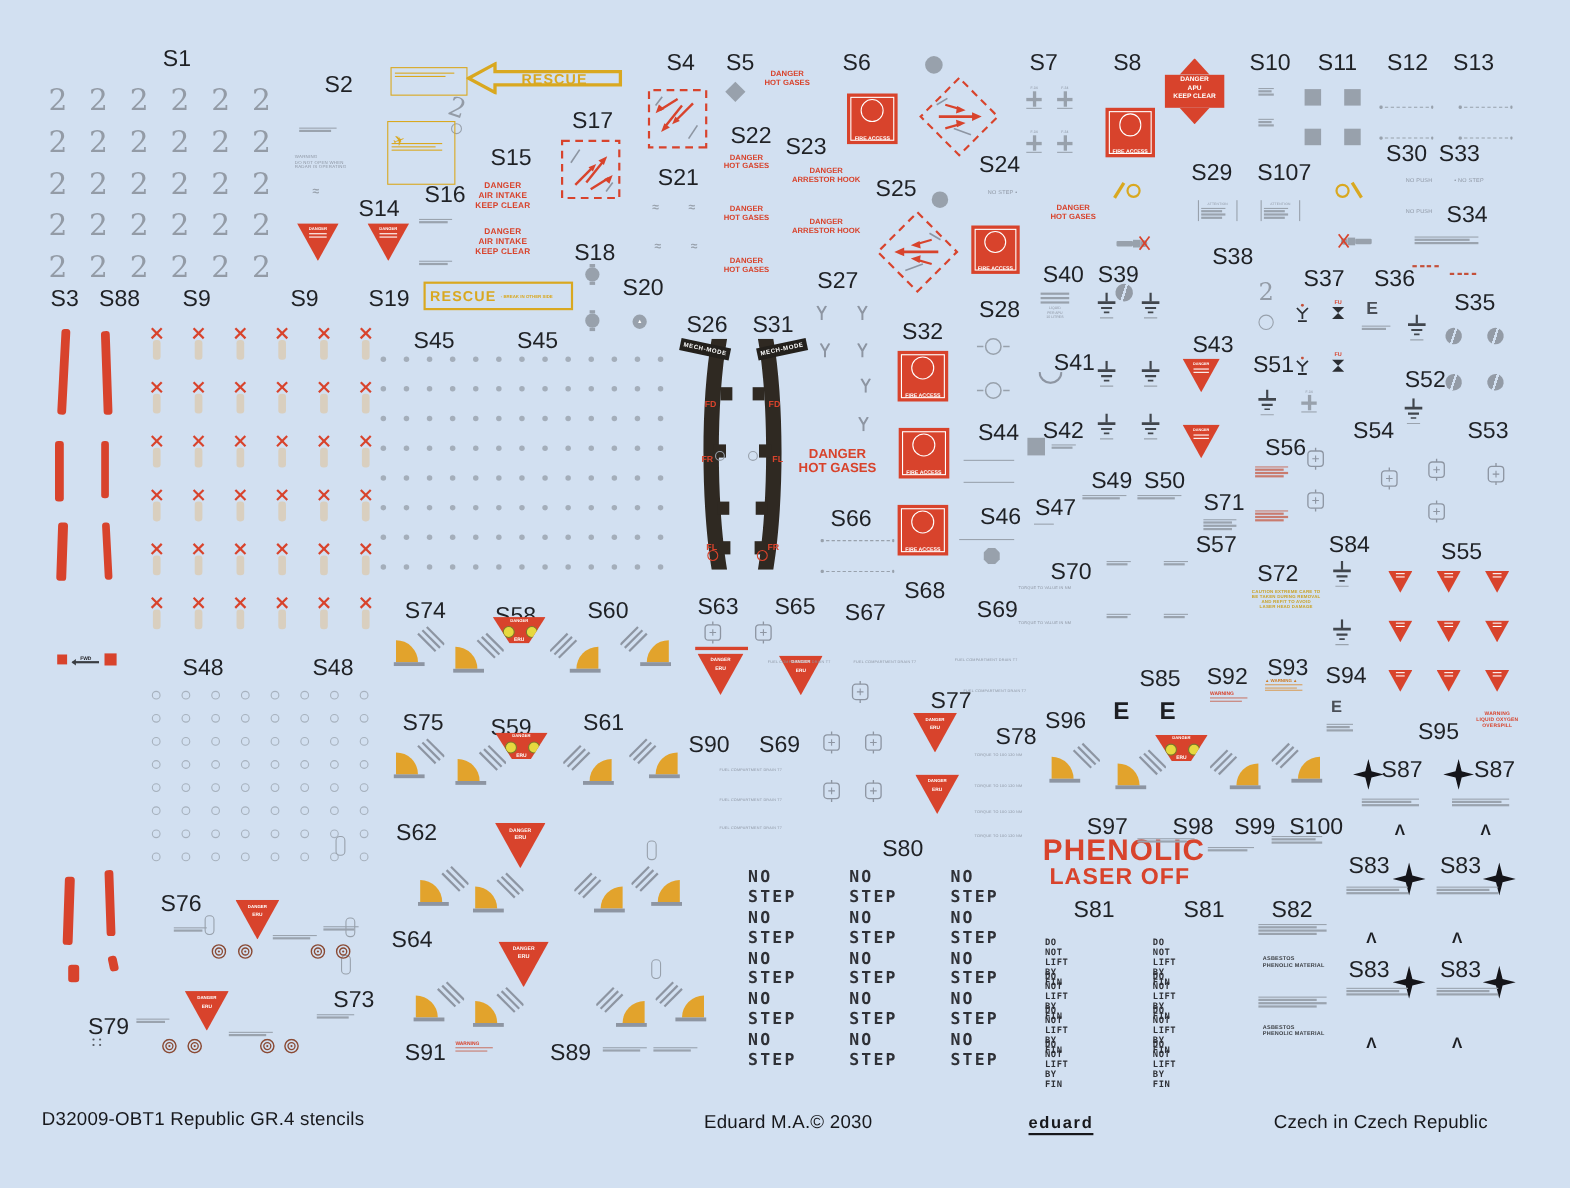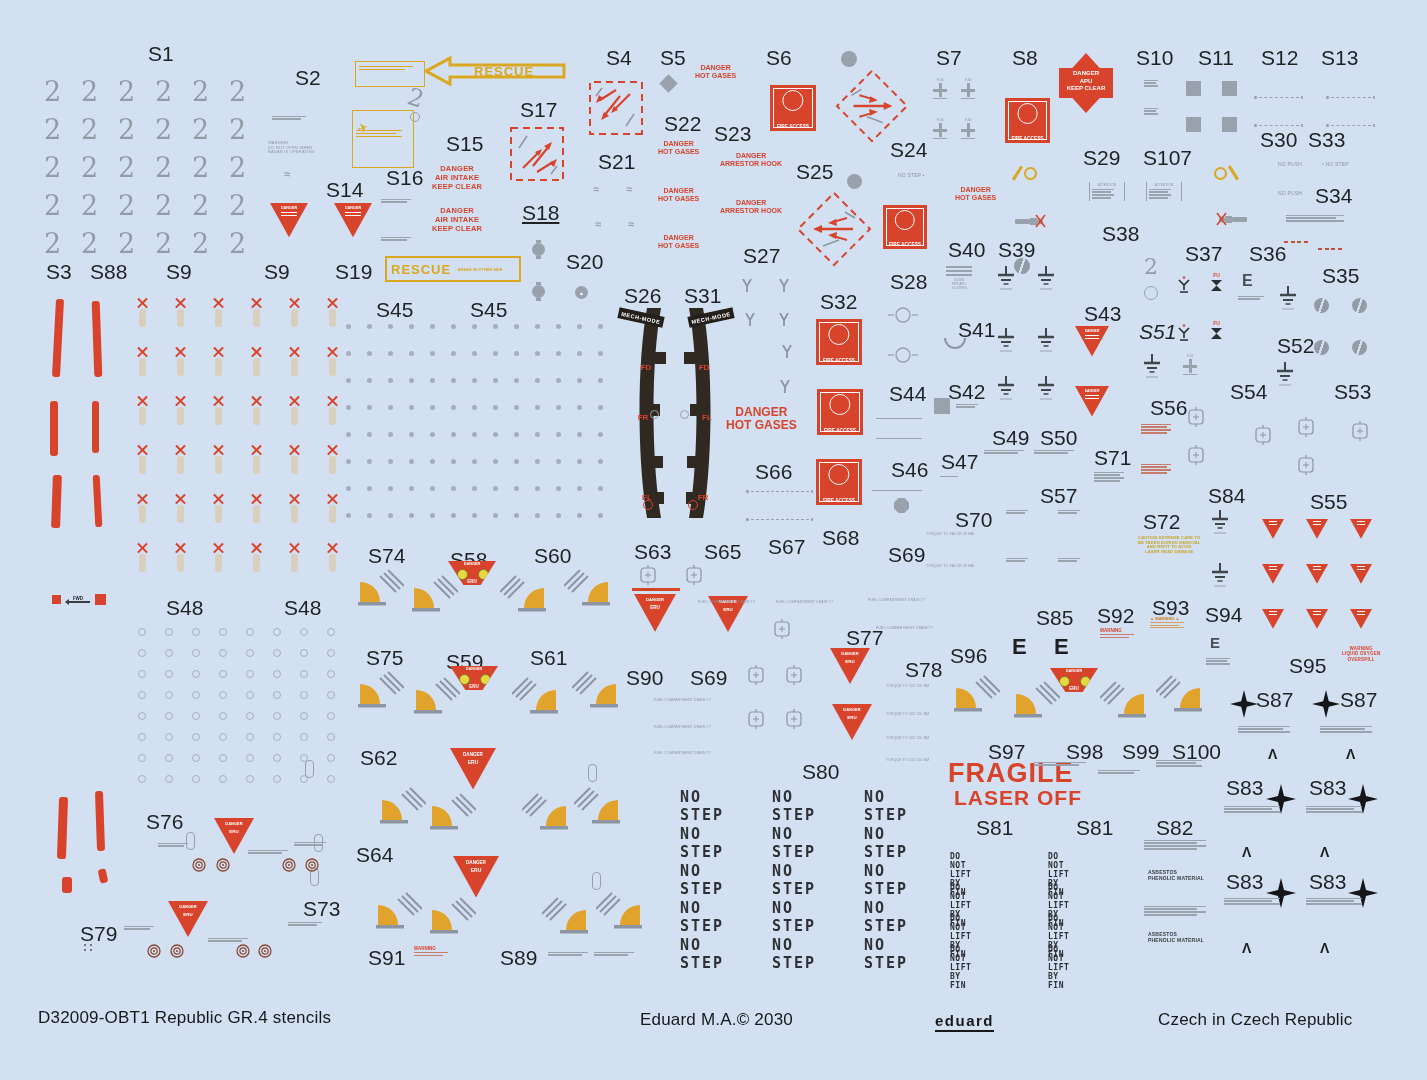--- a/index.html
+++ b/index.html
@@ -108,21 +108,21 @@
     <div class="lbl abs" style="left: 295px; top: 66px;">S2</div>
     <div class="lbl abs" style="left: 46px; top: 260px;">S3</div>
     <div class="lbl abs" style="left: 90px; top: 260px;">S88</div>
     <div class="lbl abs" style="left: 166px; top: 260px;">S9</div>
     <div class="lbl abs" style="left: 264px; top: 260px;">S9</div>
     <div class="lbl abs" style="left: 335px; top: 260px;">S19</div>
     <div class="lbl abs" style="left: 326px; top: 178px;">S14</div>
     <div class="lbl abs" style="left: 386px; top: 166px;">S16</div>
     <div class="lbl abs" style="left: 446px; top: 132px;">S15</div>
     <div class="lbl abs" style="left: 520px; top: 98px;">S17</div>
-    <div class="lbl abs" style="left: 522px; top: 201px; text-decoration: underline;">S18</div>
+    <div class="lbl abs" style="left: 522px; top: 218px;">S18</div>
     <div class="lbl abs" style="left: 566px; top: 250px;">S20</div>
     <div class="lbl abs" style="left: 598px; top: 150px;">S21</div>
     <div class="lbl abs" style="left: 664px; top: 112px;">S22</div>
     <div class="lbl abs" style="left: 714px; top: 122px;">S23</div>
     <div class="lbl abs" style="left: 606px; top: 46px;">S4</div>
     <div class="lbl abs" style="left: 660px; top: 46px;">S5</div>
     <div class="lbl abs" style="left: 766px; top: 46px;">S6</div>
     <div class="lbl abs" style="left: 890px; top: 138px;">S24</div>
     <div class="lbl abs" style="left: 796px; top: 160px;">S25</div>
     <div class="lbl abs" style="left: 624px; top: 284px;">S26</div>
@@ -145,37 +145,37 @@
     <div class="lbl abs" style="left: 1084px; top: 302px;">S43</div>
     <div class="lbl abs" style="left: 889px; top: 382px;">S44</div>
     <div class="lbl abs" style="left: 376px; top: 298px;">S45</div>
     <div class="lbl abs" style="left: 470px; top: 298px;">S45</div>
     <div class="lbl abs" style="left: 891px; top: 458px;">S46</div>
     <div class="lbl abs" style="left: 941px; top: 450px;">S47</div>
     <div class="lbl abs" style="left: 166px; top: 596px;">S48</div>
     <div class="lbl abs" style="left: 284px; top: 596px;">S48</div>
     <div class="lbl abs" style="left: 992px; top: 426px;">S49</div>
     <div class="lbl abs" style="left: 1040px; top: 426px;">S50</div>
-    <div class="lbl abs" style="left: 1139px; top: 320px; font-style: italic;">S51</div>
+    <div class="lbl abs" style="left: 1139px; top: 320px;">S51</div>
     <div class="lbl abs" style="left: 1277px; top: 334px;">S52</div>
     <div class="lbl abs" style="left: 1334px; top: 380px;">S53</div>
     <div class="lbl abs" style="left: 1230px; top: 380px;">S54</div>
     <div class="lbl abs" style="left: 1310px; top: 490px;">S55</div>
     <div class="lbl abs" style="left: 1150px; top: 396px;">S56</div>
-    <div class="lbl abs" style="left: 1040px; top: 484px;">S57</div>
+    <div class="lbl abs" style="left: 1087px; top: 484px;">S57</div>
     <div class="lbl abs" style="left: 450px; top: 548px;">S58</div>
     <div class="lbl abs" style="left: 446px; top: 650px;">S59</div>
     <div class="lbl abs" style="left: 534px; top: 544px;">S60</div>
     <div class="lbl abs" style="left: 530px; top: 646px;">S61</div>
     <div class="lbl abs" style="left: 360px; top: 746px;">S62</div>
     <div class="lbl abs" style="left: 634px; top: 540px;">S63</div>
     <div class="lbl abs" style="left: 356px; top: 843px;">S64</div>
     <div class="lbl abs" style="left: 704px; top: 540px;">S65</div>
     <div class="lbl abs" style="left: 755px; top: 460px;">S66</div>
-    <div class="lbl abs" style="left: 768px; top: 535px;">S67</div>
+    <div class="lbl abs" style="left: 768px; top: 546px;">S67</div>
     <div class="lbl abs" style="left: 822px; top: 526px;">S68</div>
     <div class="lbl abs" style="left: 888px; top: 543px;">S69</div>
     <div class="lbl abs" style="left: 690px; top: 666px;">S69</div>
     <div class="lbl abs" style="left: 955px; top: 508px;">S70</div>
     <div class="lbl abs" style="left: 1094px; top: 446px;">S71</div>
     <div class="lbl abs" style="left: 1143px; top: 510px;">S72</div>
     <div class="lbl abs" style="left: 303px; top: 897px;">S73</div>
     <div class="lbl abs" style="left: 368px; top: 544px;">S74</div>
     <div class="lbl abs" style="left: 366px; top: 646px;">S75</div>
     <div class="lbl abs" style="left: 146px; top: 810px;">S76</div>
@@ -934,21 +934,21 @@
         <line x1="30" y1="5" x2="46" y2="21" stroke="#8d95a2" stroke-width="2"></line>
         <line x1="34" y1="2" x2="50" y2="18" stroke="#8d95a2" stroke-width="2"></line>
         <rect x="4" y="34" width="28" height="3.5" fill="#8d95a2"></rect>
       </svg></div>
     <div class="trap" style="left: 1050px; top: 668px; width: 48px; height: 24px;">
       <span style="font-size:3.8px;display:block;margin-top:1px">DANGER</span>
       <span class="c" style="left:9px"></span>
       <span class="c" style="left:30px"></span>
       <span style="font-size:4.5px;position:absolute;bottom:1px;left:0;right:0">ERU</span>
     </div>
-    <div class="rtxtB abs" style="left: 948px; top: 758px; font-size: 27px;">FRAGILE</div>
+    <div class="rtxtB abs" style="left: 948px; top: 758px; font-size: 27px;">PHENOLIC</div>
     <div class="rtxtB abs" style="left: 954px; top: 786px; font-size: 21px;">LASER OFF</div>
     <div class="abs" style="left: 950px; top: 852px;">
       <span class="stencil" style="position:absolute;left:0px;top:0px;font-size:8px;letter-spacing:0.5px">DO NOT LIFT BY FIN</span>
       <span class="stencil" style="position:absolute;left:98px;top:0px;font-size:8px;letter-spacing:0.5px">DO NOT LIFT BY FIN</span>
       <span class="stencil" style="position:absolute;left:0px;top:31px;font-size:8px;letter-spacing:0.5px">DO NOT LIFT BY FIN</span>
       <span class="stencil" style="position:absolute;left:98px;top:31px;font-size:8px;letter-spacing:0.5px">DO NOT LIFT BY FIN</span>
       <span class="stencil" style="position:absolute;left:0px;top:62px;font-size:8px;letter-spacing:0.5px">DO NOT LIFT BY FIN</span>
       <span class="stencil" style="position:absolute;left:98px;top:62px;font-size:8px;letter-spacing:0.5px">DO NOT LIFT BY FIN</span>
       <span class="stencil" style="position:absolute;left:0px;top:93px;font-size:8px;letter-spacing:0.5px">DO NOT LIFT BY FIN</span>
       <span class="stencil" style="position:absolute;left:98px;top:93px;font-size:8px;letter-spacing:0.5px">DO NOT LIFT BY FIN</span>

